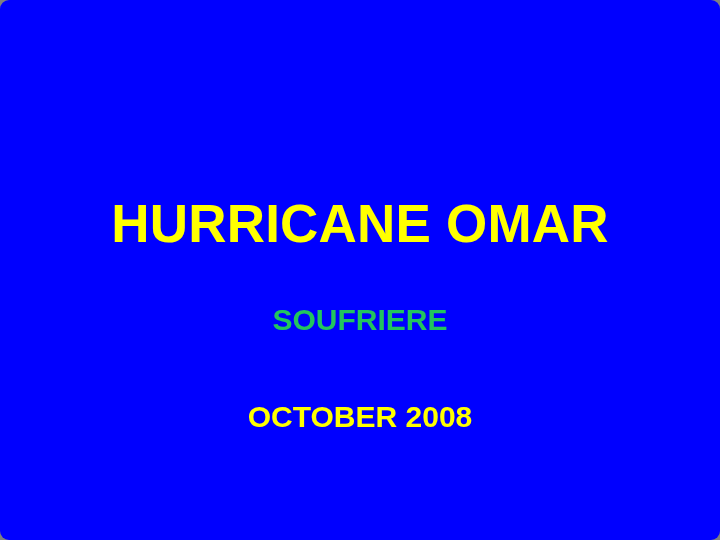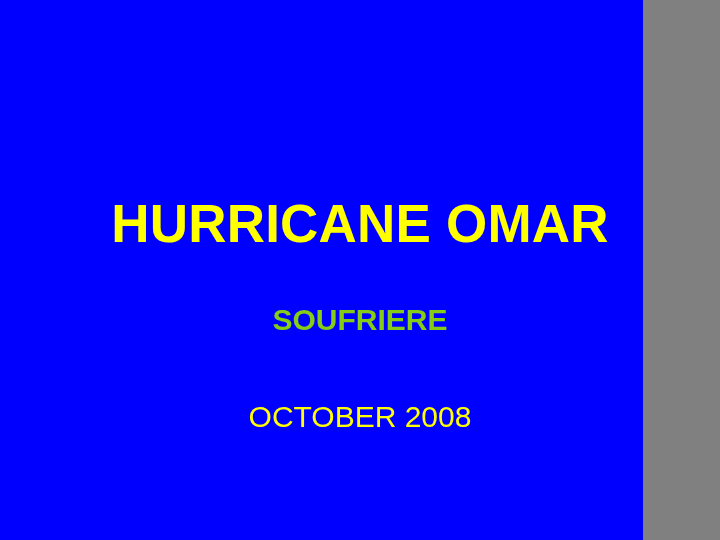--- a/index.html
+++ b/index.html
@@ -7,24 +7,25 @@
     margin: 0;
     padding: 0;
   }
   body {
     background: #808080;
     font-family: "Liberation Sans", sans-serif;
   }
 
   .slide {
     position: relative;
-    width: 643px;
+    width: 720px;
     height: 540px;
     overflow: hidden;
     background: #0000ff;
+    border-radius: 9px;
   }
 
   .slide-body {
     position: absolute;
     left: 0;
     top: 0;
     width: 720px;
     height: 540px;
     display: flex;
     flex-direction: column;
@@ -78,41 +79,41 @@
   .date-block {
     margin-top: 24px;
     width: 100%;
     text-align: center;
   }
 
   .slide-date {
     display: block;
     font-family: "Liberation Sans", sans-serif;
     font-size: 30px;
-    font-weight: normal;
+    font-weight: bold;
     line-height: 1.44;
     color: #ffff00;
     letter-spacing: 0px;
     white-space: nowrap;
     text-align: center;
   }
 </style>
 </head>
 <body>
 
 <div class="slide" style="background: rgb(0, 0, 255);">
 
   <div class="slide-body">
 
     <div class="title-block">
       <span class="slide-title" style="color: rgb(255, 255, 0);">HURRICANE OMAR</span>
     </div>
 
     <div class="subtitle-block">
-      <span class="slide-subtitle" style="color: #84cc16;">SOUFRIERE</span>
+      <span class="slide-subtitle" style="color: #22c55e;">SOUFRIERE</span>
       <span class="spacer-line"></span>
     </div>
 
     <div class="date-block">
       <span class="slide-date" style="color: rgb(255, 255, 0);">OCTOBER 2008</span>
     </div>
 
   </div>
 
 </div>

